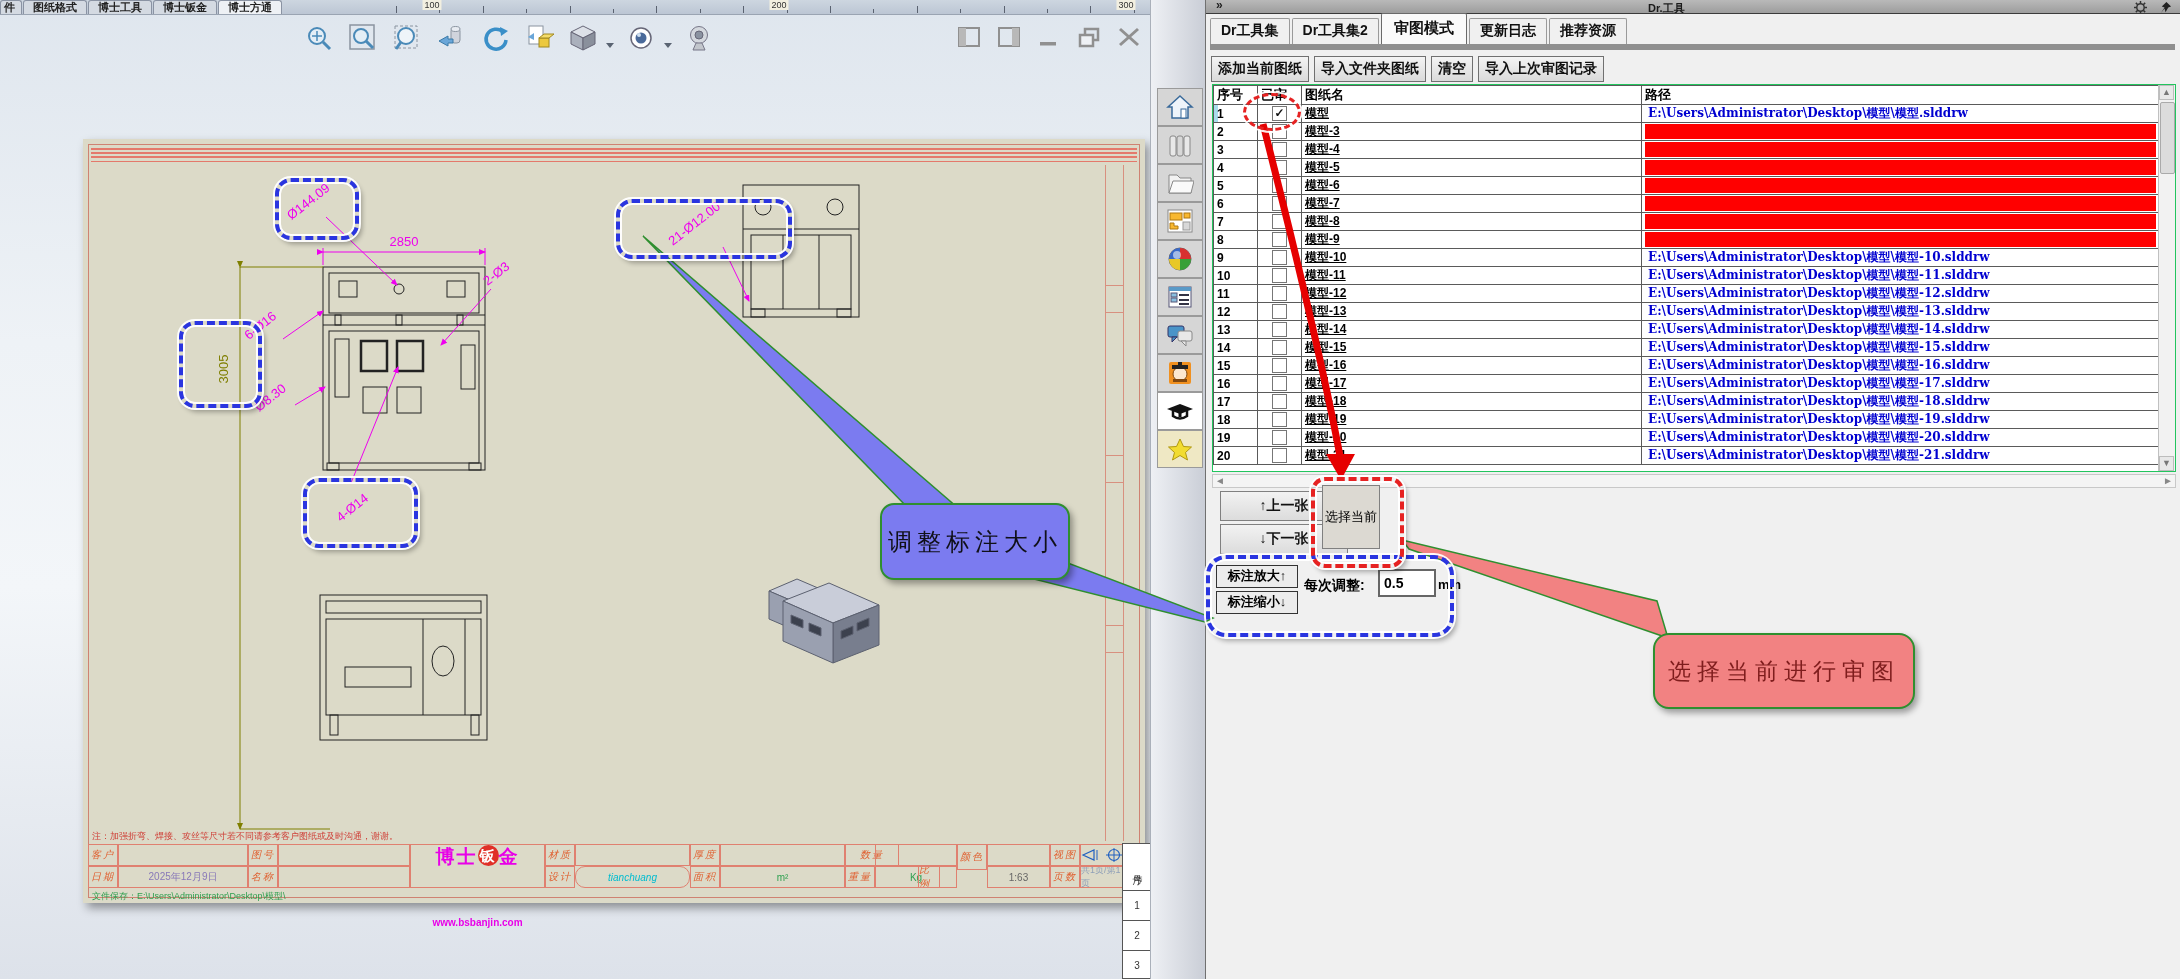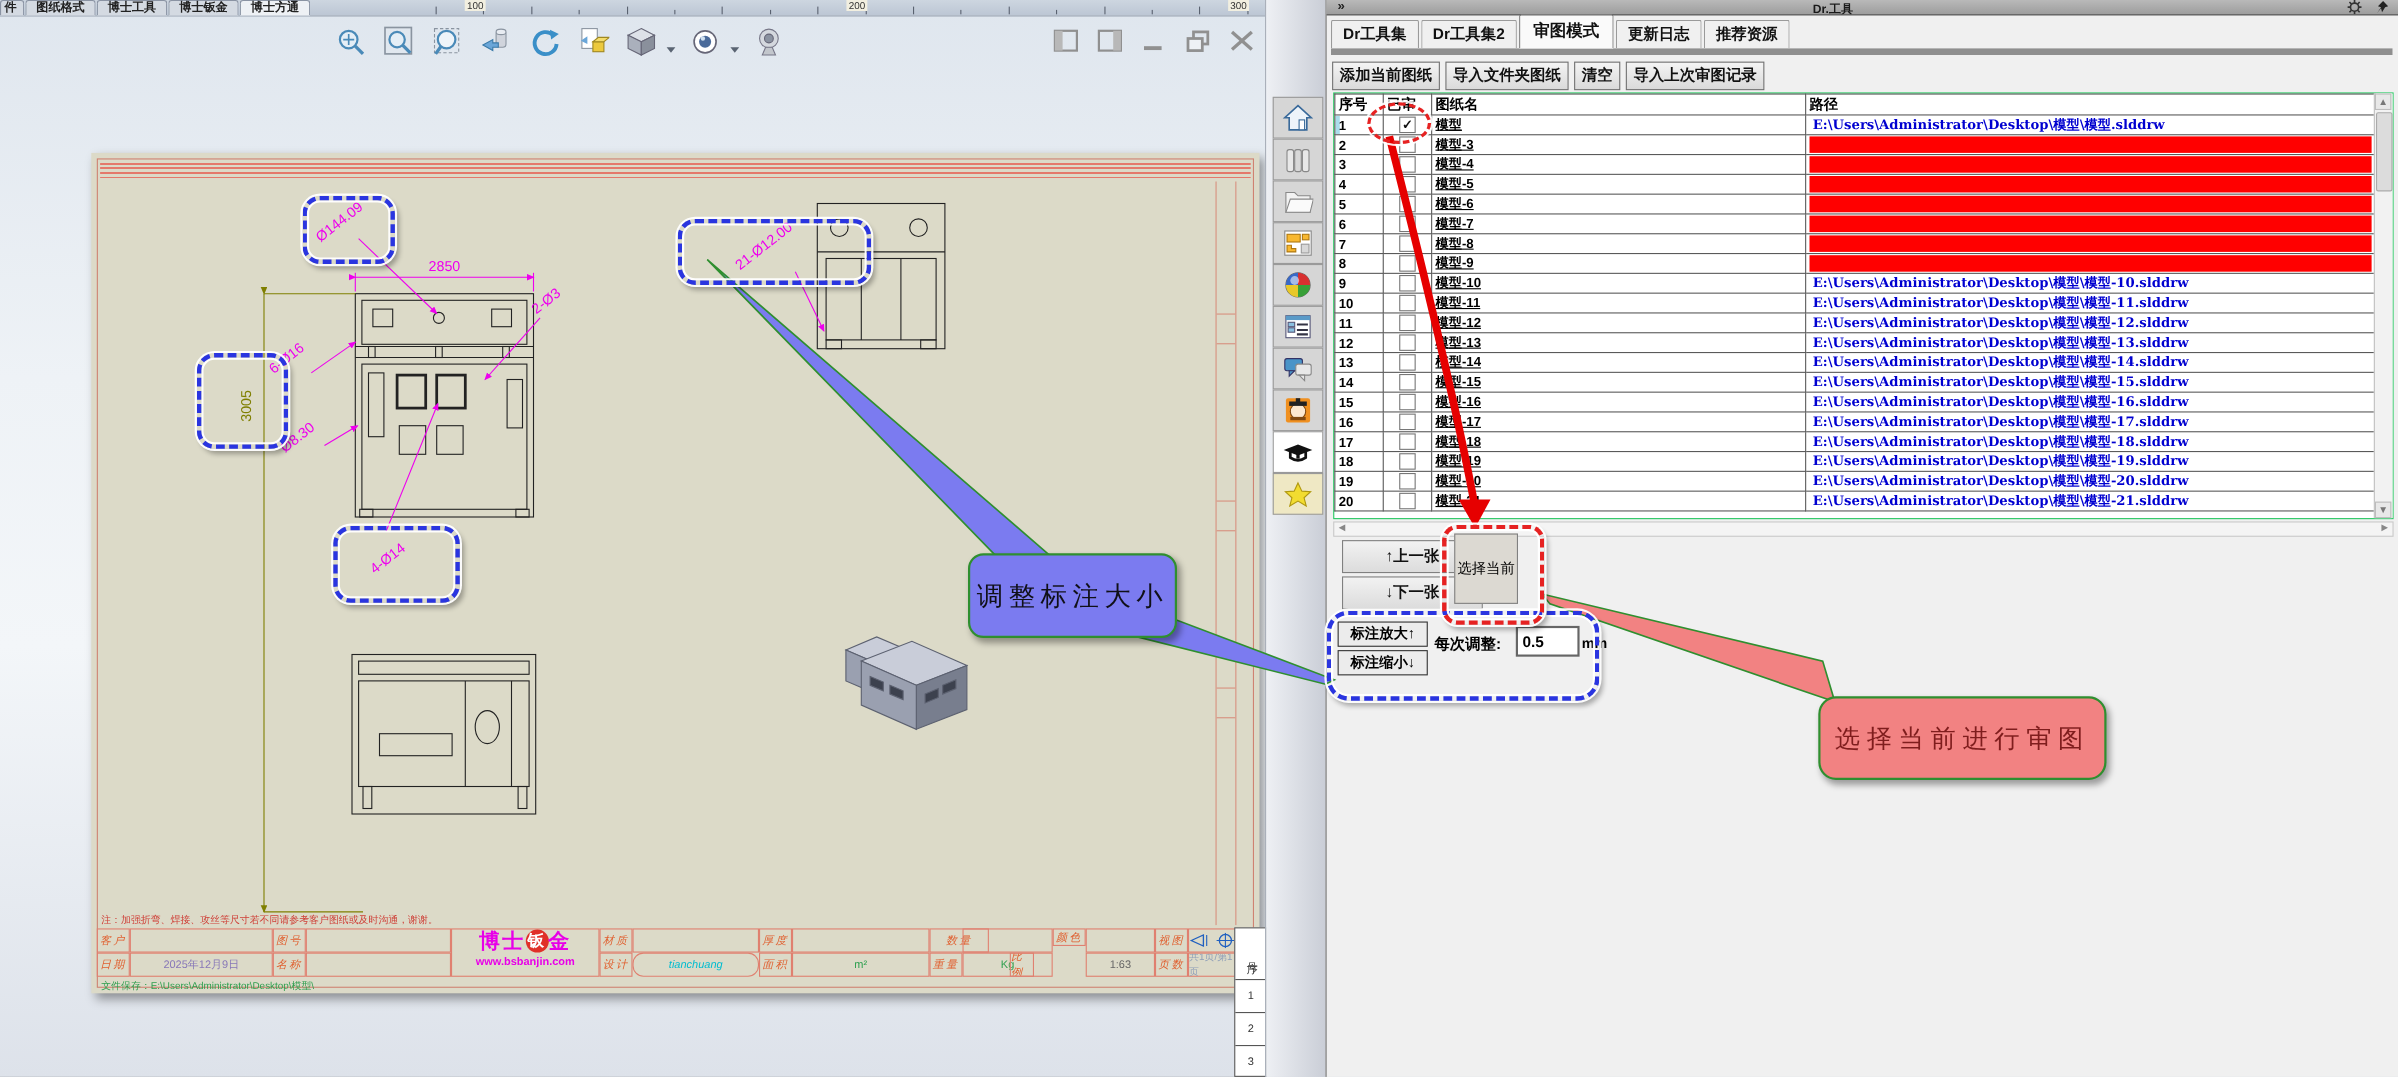--- a/index.html
+++ b/index.html
@@ -33,21 +33,21 @@
   .tb-cell{position:absolute;border:1px solid #e08070;box-sizing:border-box;font-size:10px;display:flex;align-items:center;justify-content:center;overflow:hidden;}
   .tb-label{color:#e06030;font-style:italic;letter-spacing:2px;}
   .v-date{color:#8878b8;}
   .v-design{color:#00bcd0;font-style:italic;}
   .v-area,.v-weight{color:#2fa050;}
   .v-scale{color:#666;}
   .v-pages{color:#90a0b8;font-size:9px;}
   #logo-cell{position:absolute;border:1px solid #e08070;box-sizing:border-box;text-align:center;}
   #logo-text{font-size:19px;font-weight:bold;color:#e800e8;letter-spacing:2px;line-height:24px;}
   #logo-seal{display:inline-block;width:21px;height:21px;line-height:21px;border-radius:50%;background:#e03028;color:#fff;font-size:15px;vertical-align:2px;}
-  #logo-url{font-size:10px;font-weight:bold;color:#e800e8;line-height:12px;}
+  #logo-url{font-size:10px;font-weight:bold;color:#e800e8;line-height:12px;margin-top:48px;}
   
   #bom{position:absolute;left:1122px;top:843px;width:30px;height:136px;background:#fff;border:1px solid #555;box-sizing:border-box;}
   .bom-h{position:absolute;left:0;top:0;width:100%;height:46px;border-bottom:1px solid #555;writing-mode:vertical-rl;display:flex;align-items:center;justify-content:center;font-size:10px;color:#333;}
   .bom-r{position:absolute;left:0;width:100%;height:30px;border-bottom:1px solid #555;font-size:10px;color:#333;display:flex;align-items:center;justify-content:center;}
   
   #taskpane{position:absolute;left:1150px;top:0;width:55px;height:979px;background:linear-gradient(90deg,#eef0f4,#c9cdd6);border-left:1px solid #aab0ba;}
   .tpico{position:absolute;left:6px;width:44px;height:36px;background:#d6d6d6;border:1px solid #9a9a9a;display:flex;align-items:center;justify-content:center;}
   .tpico.active{background:#ffffff;}
   .tpico.star{background:#efe8c4;}
   
@@ -358,21 +358,21 @@
         <div class="tb-cell tb-label" style="left: 457px; top: 22px; width: 30px; height: 22px;">设计</div>
         <div class="tb-cell v-design" style="left: 487px; top: 22px; width: 115px; height: 22px; border-radius: 10px;">tianchuang</div>
         <div class="tb-cell tb-label" style="left: 602px; top: 0px; width: 30px; height: 22px;">厚度</div>
         <div class="tb-cell " style="left: 632px; top: 0px; width: 125px; height: 22px;"></div>
         <div class="tb-cell tb-label" style="left: 602px; top: 22px; width: 30px; height: 22px;">面积</div>
         <div class="tb-cell v-area" style="left: 632px; top: 22px; width: 125px; height: 22px;">m²</div>
         <div class="tb-cell tb-label" style="left: 757px; top: 0px; width: 54px; height: 22px;">数量</div>
         <div class="tb-cell " style="left: 787px; top: 0px; width: 82px; height: 22px;"></div>
         <div class="tb-cell tb-label" style="left: 757px; top: 22px; width: 30px; height: 22px;">重量</div>
         <div class="tb-cell v-weight" style="left: 787px; top: 22px; width: 82px; height: 22px;">Kg</div>
-        <div class="tb-cell tb-label" style="left: 869px; top: 0px; width: 30px; height: 16px;">颜色</div>
+        <div class="tb-cell tb-label" style="left: 869px; top: 0px; width: 30px; height: 26px;">颜色</div>
         <div class="tb-cell " style="left: 899px; top: 0px; width: 63px; height: 22px;"></div>
         <div class="tb-cell tb-label" style="left: 830px; top: 22px; width: 22px; height: 22px;">比例</div>
         <div class="tb-cell v-scale" style="left: 899px; top: 22px; width: 63px; height: 22px;">1:63</div>
         <div class="tb-cell tb-label" style="left: 962px; top: 0px; width: 30px; height: 22px;">视图</div>
         <div class="tb-cell " style="left: 992px; top: 0px; width: 48px; height: 22px;">
           <svg width="46" height="14" viewBox="0 0 46 14">
             <path d="M2,7 L13,2 L13,12 Z" fill="none" stroke="#2060c0" stroke-width="1.2"></path>
             <line x1="16" y1="2" x2="16" y2="12" stroke="#2060c0"></line>
             <circle cx="33" cy="7" r="5.5" fill="none" stroke="#2060c0" stroke-width="1.2"></circle>
             <line x1="25" y1="7" x2="41" y2="7" stroke="#2060c0"></line>

